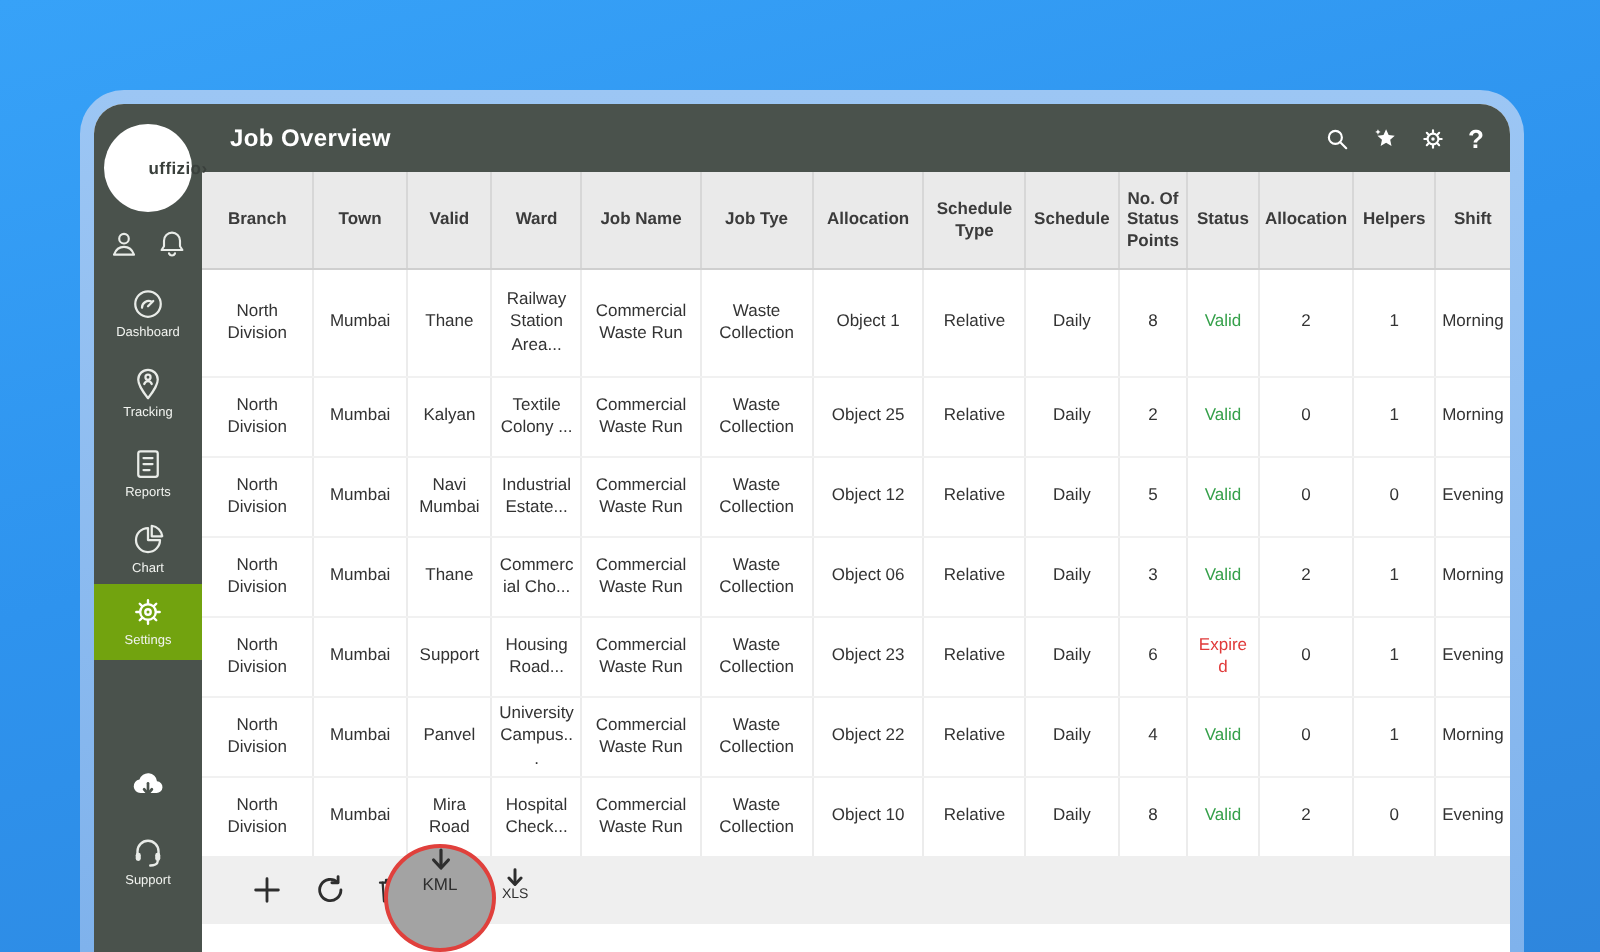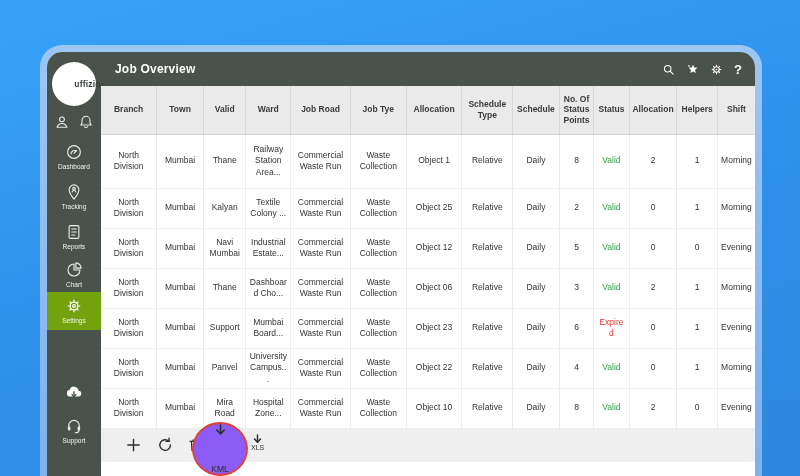--- a/index.html
+++ b/index.html
@@ -82,22 +82,22 @@
     position:relative; flex:0 0 34px; height:34px; background:#efefef;
     display:flex; align-items:center;
   }
   .toolbar .tool { position:absolute; top:50%; transform:translateY(-50%); cursor:pointer; color:#2e2e2e; }
   .tool svg { display:block; }
   .t-plus    { left:24px; }
   .t-refresh { left:56px; }
   .t-trash   { left:86px; }
   .kml-circle {
     position:absolute; left:91px; top:-6px; width:56px; height:54px;
-    background:#8b5cf6; border:2px solid #e0403c; border-radius:50%;
-    display:flex; flex-direction:column; align-items:center; justify-content:space-between;
+    background:#a3a3a3; border:2px solid #e0403c; border-radius:50%;
+    display:flex; flex-direction:column; align-items:center; justify-content:flex-start;
     z-index:3; cursor:pointer;
   }
   .kml-circle .dl-label { font-size:8.5px; color:#2e2e2e; margin-top:1px; }
   .xls-btn {
     position:absolute; left:150px; top:6px; display:flex; flex-direction:column;
     align-items:center; cursor:pointer; z-index:1;
   }
   .xls-btn .dl-label { font-size:7px; color:#2e2e2e; margin-top:0; }
   .footer-space { flex:0 0 14px; background:#ffffff; }
   svg { stroke-linecap:round; stroke-linejoin:round; }
@@ -230,21 +230,21 @@
               <col style="width: 47px;">
               <col style="width: 40px;">
               <col style="width: 37px;">
             </colgroup>
           <thead>
               <tr>
                 <th>Branch</th>
                 <th>Town</th>
                 <th>Valid</th>
                 <th>Ward</th>
-                <th>Job Road</th>
+                <th>Job Name</th>
                 <th>Job Tye</th>
                 <th>Allocation</th>
                 <th>Schedule Type</th>
                 <th>Schedule</th>
                 <th>No. Of Status Points</th>
                 <th>Status</th>
                 <th>Allocation</th>
                 <th>Helpers</th>
                 <th>Shift</th>
               </tr>
@@ -295,37 +295,37 @@
                 <td>5</td>
                 <td style="color: rgb(53, 160, 74);">Valid</td>
                 <td>0</td>
                 <td>0</td>
                 <td>Evening</td>
               </tr>
               <tr>
                 <td>North Division</td>
                 <td>Mumbai</td>
                 <td>Thane</td>
-                <td>Dashboard Cho...</td>
+                <td>Commercial Cho...</td>
                 <td>Commercial Waste Run</td>
                 <td>Waste Collection</td>
                 <td>Object 06</td>
                 <td>Relative</td>
                 <td>Daily</td>
                 <td>3</td>
                 <td style="color: rgb(53, 160, 74);">Valid</td>
                 <td>2</td>
                 <td>1</td>
                 <td>Morning</td>
               </tr>
               <tr>
                 <td>North Division</td>
                 <td>Mumbai</td>
                 <td>Support</td>
-                <td>Mumbai Board...</td>
+                <td>Housing Road...</td>
                 <td>Commercial Waste Run</td>
                 <td>Waste Collection</td>
                 <td>Object 23</td>
                 <td>Relative</td>
                 <td>Daily</td>
                 <td>6</td>
                 <td style="color: rgb(224, 58, 58);">Expired</td>
                 <td>0</td>
                 <td>1</td>
                 <td>Evening</td>
@@ -343,21 +343,21 @@
                 <td>4</td>
                 <td style="color: rgb(53, 160, 74);">Valid</td>
                 <td>0</td>
                 <td>1</td>
                 <td>Morning</td>
               </tr>
               <tr>
                 <td>North Division</td>
                 <td>Mumbai</td>
                 <td>Mira Road</td>
-                <td>Hospital Zone...</td>
+                <td>Hospital Check...</td>
                 <td>Commercial Waste Run</td>
                 <td>Waste Collection</td>
                 <td>Object 10</td>
                 <td>Relative</td>
                 <td>Daily</td>
                 <td>8</td>
                 <td style="color: rgb(53, 160, 74);">Valid</td>
                 <td>2</td>
                 <td>0</td>
                 <td>Evening</td>

